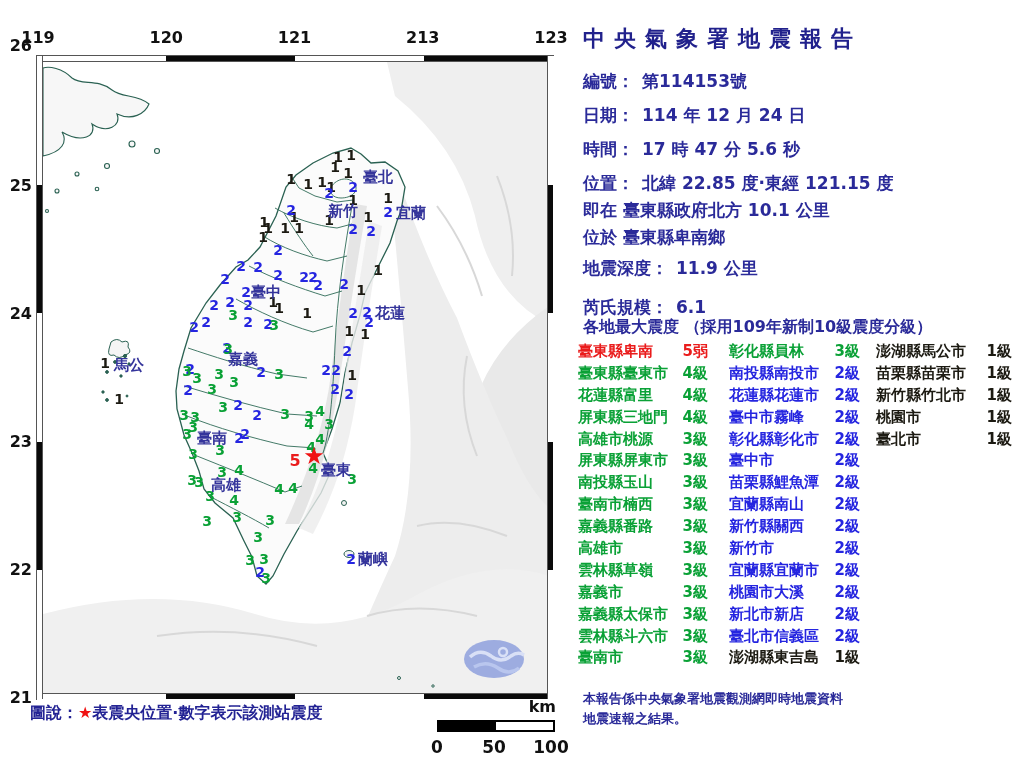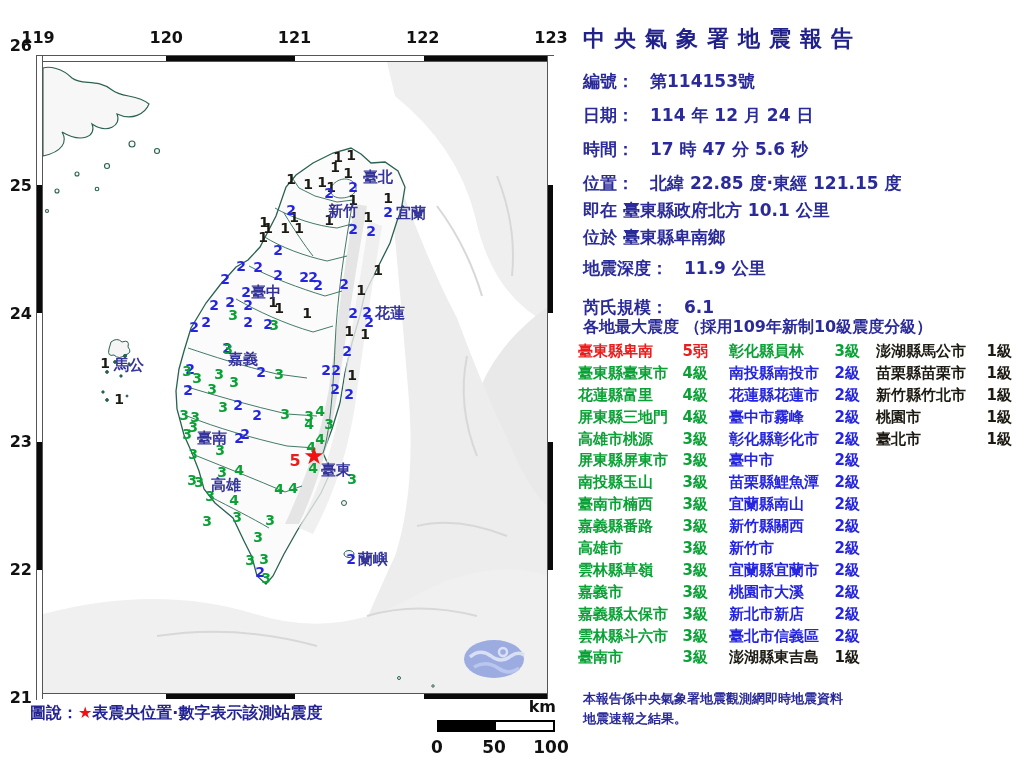--- a/index.html
+++ b/index.html
@@ -39,21 +39,21 @@
   .ytick{position:absolute;right:992px;transform:translateY(-50%);font-size:16px;font-weight:bold;color:#111;white-space:nowrap;}
   
   #legend{position:absolute;left:30px;top:703px;font-size:16px;font-weight:bold;color:#232394;}
   #legend .star{color:#f01212;}
   #km-label{position:absolute;left:500px;top:697px;width:56px;text-align:right;font-size:16px;font-weight:bold;color:#111;}
   #scalebar{position:absolute;left:437px;top:720px;width:118px;height:12px;border:2px solid #000;box-sizing:border-box;background:linear-gradient(to right,#000 0 50%,#fff 50% 100%);}
   .sb-lab{position:absolute;top:737px;transform:translateX(-50%);font-size:17px;font-weight:bold;color:#111;}
   
   #title{position:absolute;left:583px;top:24px;font-size:22px;font-weight:bold;letter-spacing:9px;color:#21218c;white-space:nowrap;}
   .rp-line{position:absolute;left:583px;font-size:17px;font-weight:bold;color:#2a2a99;white-space:nowrap;}
-  .rp-line .val{margin-left:16px;}
+  .rp-line .val{margin-left:8px;}
   #intensity-header{position:absolute;left:583px;top:317px;font-size:16px;font-weight:bold;color:#2a2a99;white-space:nowrap;}
   .icol{position:absolute;top:341px;}
   .irow{display:flex;justify-content:space-between;height:21.9px;font-size:15px;font-weight:bold;line-height:21.9px;white-space:nowrap;}
   #icol1{left:578px;width:130px;}
   #icol2{left:729px;width:131px;}
   #icol3{left:876px;width:136px;}
   .note{position:absolute;left:583px;font-size:13px;font-weight:bold;color:#2a2a99;white-space:nowrap;}
 </style>
 </head>
 <body>
@@ -266,21 +266,21 @@
   <div class="frame f-top"></div>
   <div class="frame f-bottom"></div>
   <div class="frame f-left"></div>
   <div class="frame f-right"></div>
 </div>
 
 <div id="xticks">
     <span class="xtick" style="left: 38px;">119</span>
     <span class="xtick" style="left: 166.25px;">120</span>
     <span class="xtick" style="left: 294.5px;">121</span>
-    <span class="xtick" style="left: 422.75px;">122</span>
+    <span class="xtick" style="left: 422.75px;">213</span>
     <span class="xtick" style="left: 551px;">123</span>
   </div>
 <div id="yticks">
     <span class="ytick" style="top: 45px;">26</span>
     <span class="ytick" style="top: 185px;">25</span>
     <span class="ytick" style="top: 313px;">24</span>
     <span class="ytick" style="top: 441px;">23</span>
     <span class="ytick" style="top: 569px; text-align: right;">22</span>
     <span class="ytick" style="top: 697px;">21</span>
   </div>

